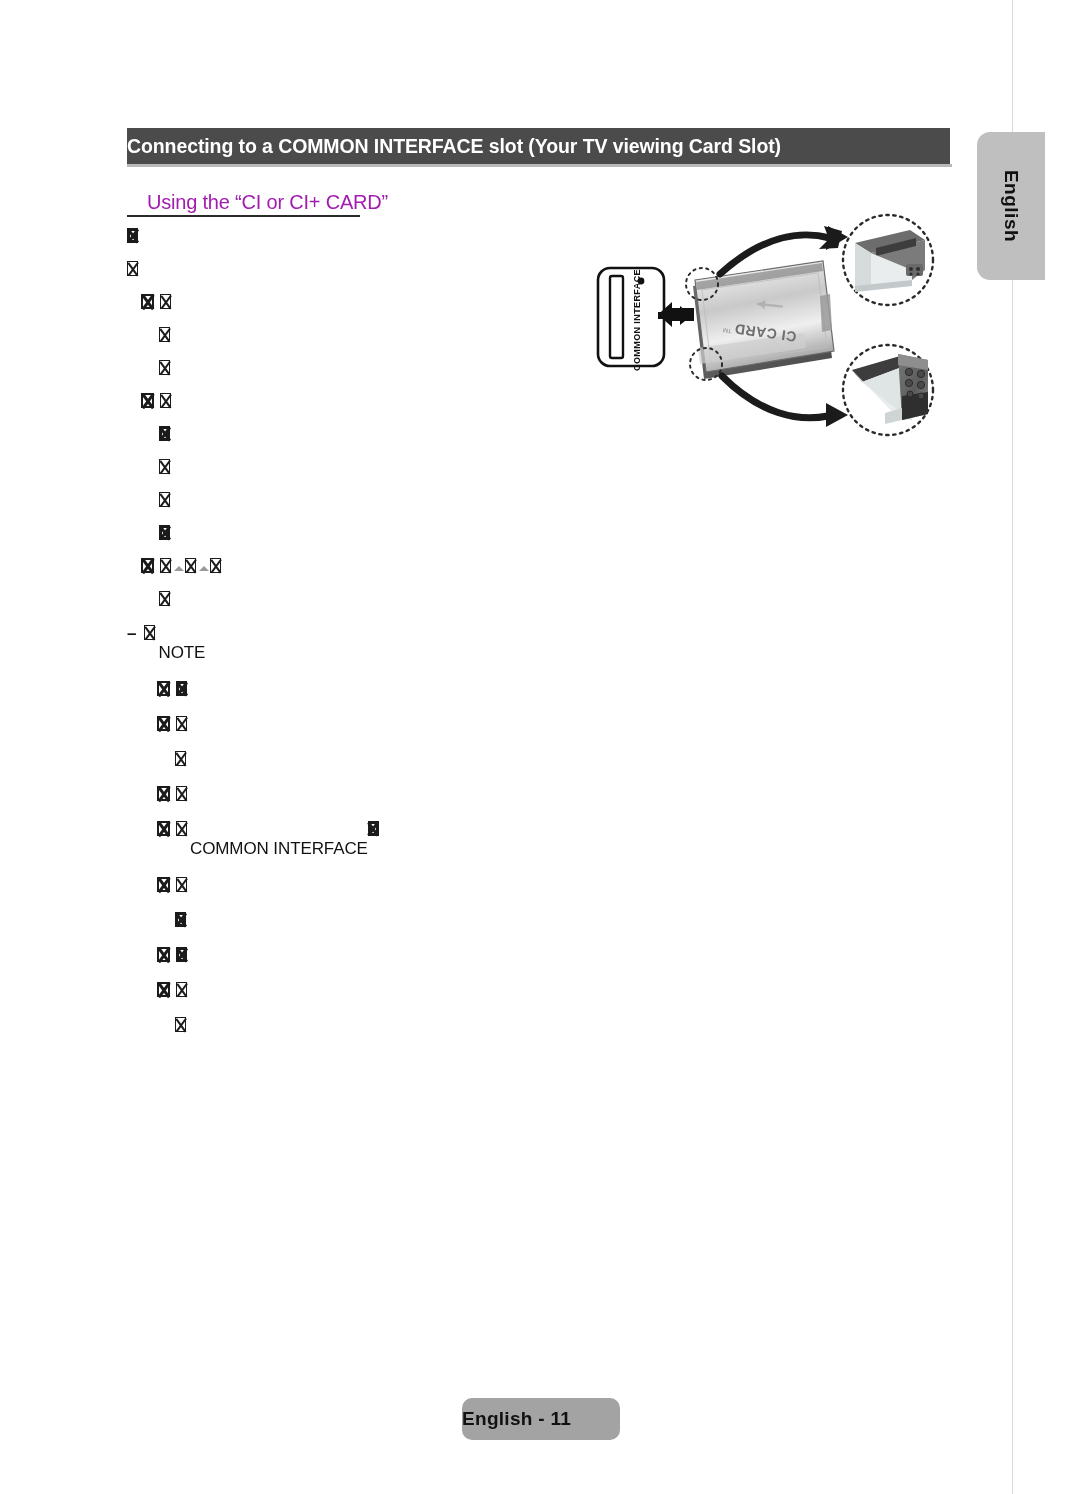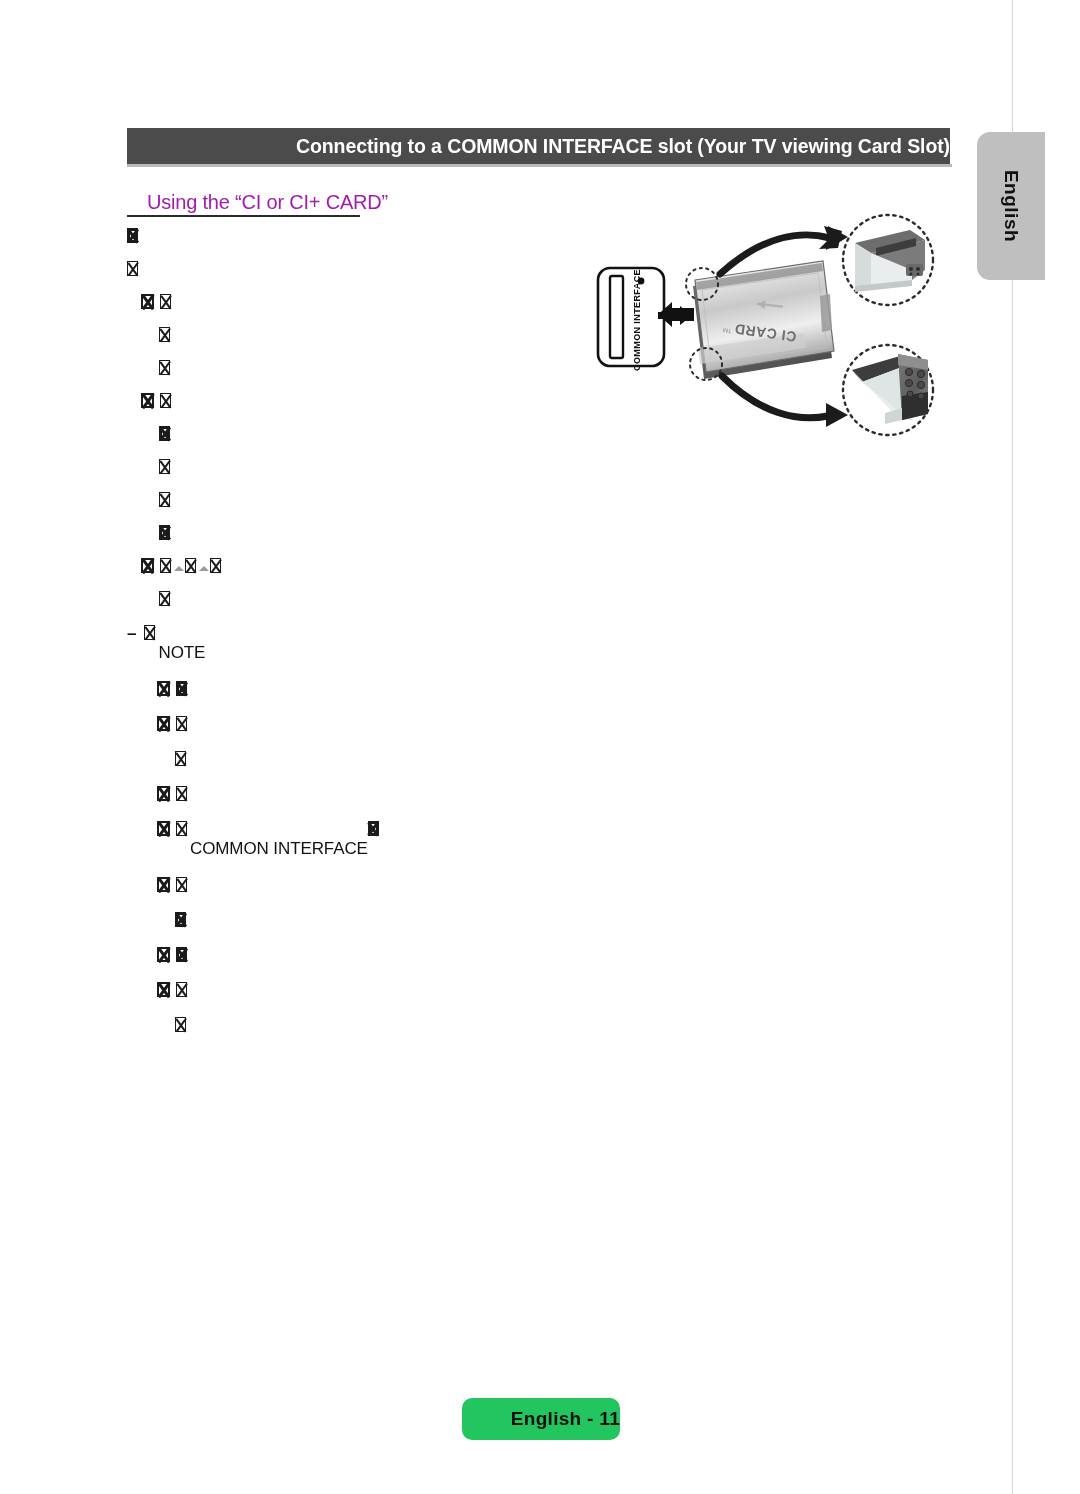--- a/index.html
+++ b/index.html
@@ -44,21 +44,21 @@
     top: 128px;
     width: 823px;
     height: 36px;
     background: #4b4b4b;
     color: #ffffff;
     font-size: 19.5px;
     font-weight: bold;
     letter-spacing: -0.1px;
     display: flex;
     align-items: center;
-    justify-content: flex-end;
+    justify-content: flex-start;
     box-sizing: border-box;
   }
   .title-bar-shadow {
     position: absolute;
     left: 127px;
     top: 164px;
     width: 825px;
     height: 3px;
     background: #b9b9b9;
   }
@@ -197,25 +197,25 @@
     height: 240px;
   }
 
   
   .footer-badge {
     position: absolute;
     left: 462px;
     top: 1398px;
     width: 158px;
     height: 42px;
-    background: #22c55e;
+    background: #a3a3a3;
     border-radius: 10px;
     display: flex;
     align-items: center;
-    justify-content: flex-end;
+    justify-content: flex-start;
     font-size: 19px;
     font-weight: bold;
     color: #111111;
     letter-spacing: 0.3px;
   }
 </style>
 </head>
 <body>
 
 <div class="page">

